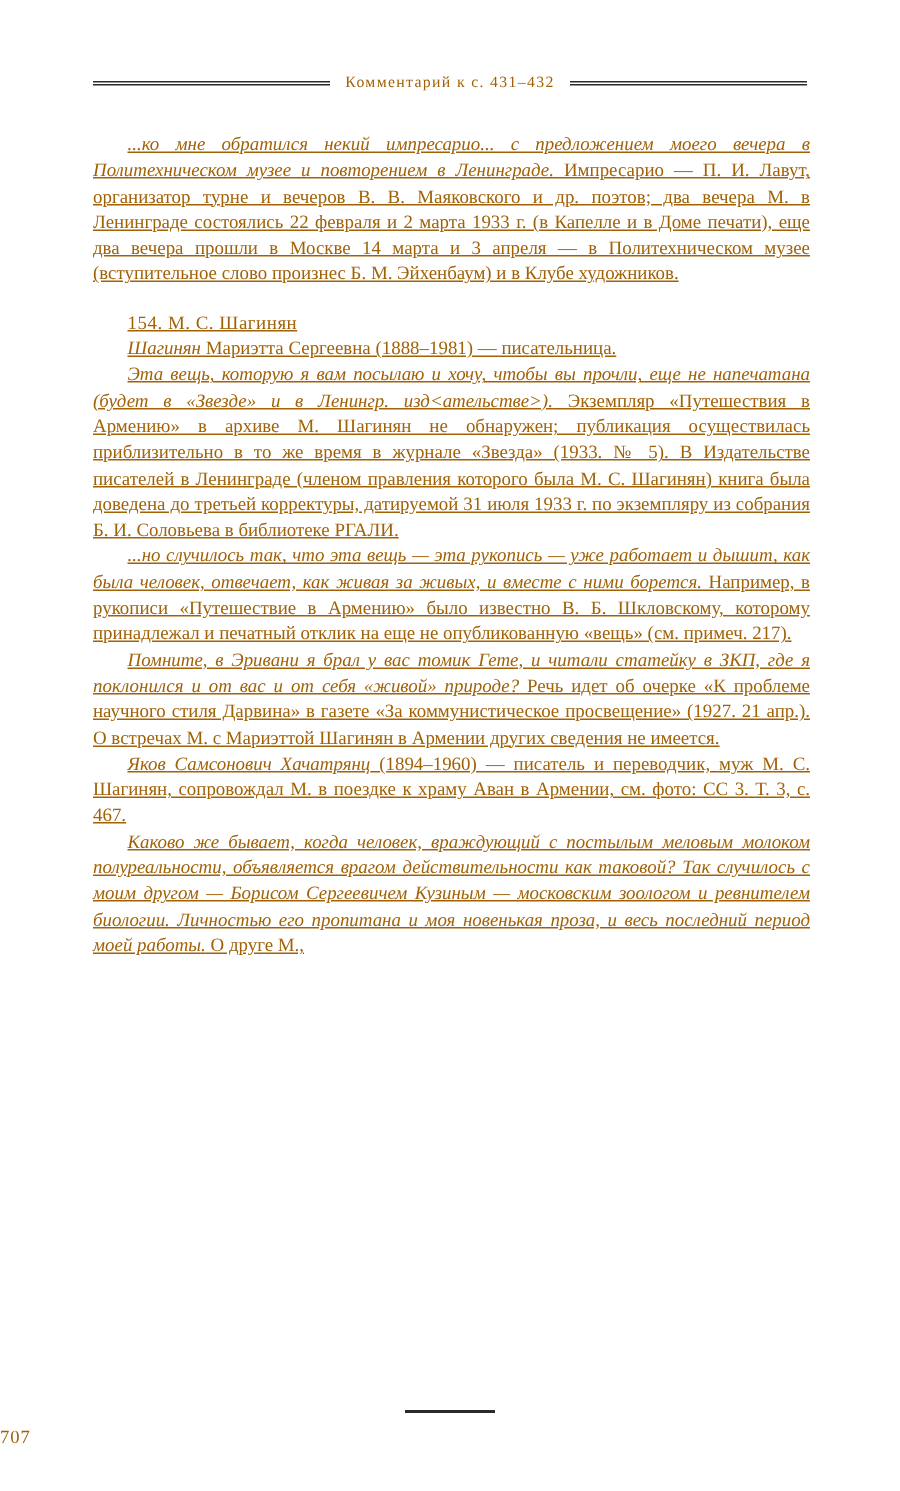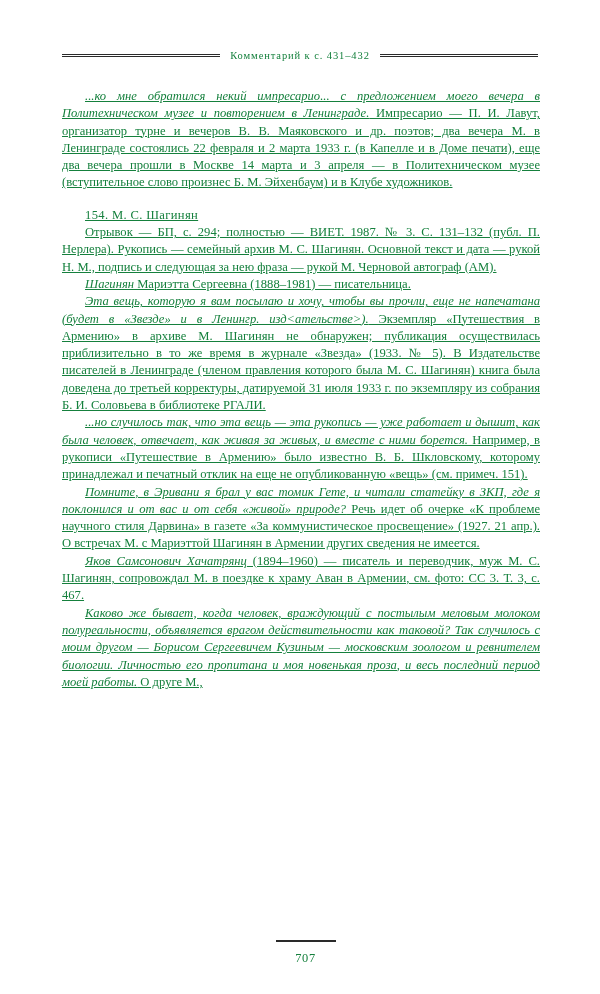--- a/index.html
+++ b/index.html
@@ -6,21 +6,21 @@
     margin: 0;
     padding: 0;
     background: #ffffff;
   }
   .page {
     position: relative;
     width: 600px;
     height: 994px;
     background: #ffffff;
     font-family: "Liberation Serif", serif;
-    color: #15803d;
+    color: #a16207;
     box-sizing: border-box;
     overflow: hidden;
   }
   .header {
     position: absolute;
     top: 46px;
     left: 62px;
     right: 62px;
     height: 18px;
     display: flex;
@@ -67,22 +67,21 @@
   }
   .sec-title {
     text-indent: 23px;
     letter-spacing: 0.35px;
   }
   .footer {
     position: absolute;
     left: 0;
     right: 0;
     bottom: 28px;
-    text-align: center;
-    margin-left: 11px;
+    text-align: left;
   }
   .footer .frule {
     width: 60px;
     margin: 0 auto 9px auto;
     border-top: 2px solid #2a2a2a;
   }
   .footer .pageno {
     font-size: 12.4px;
     letter-spacing: 0.6px;
   }
@@ -95,24 +94,23 @@
   <div class="header">
     <div class="rule"></div>
     <div class="running-title">Комментарий к с. 431–432</div>
     <div class="rule"></div>
   </div>
 
   <div class="body" id="body-host">
       <p><span class="i">...ко мне обратился некий импресарио... с предложением моего вечера в Политехническом музее и повторением в Ленинграде.</span><span> Импресарио — П. И. Лавут, организатор турне и вечеров В. В. Маяковского и др. поэтов; два вечера М. в Ленинграде состоялись 22 февраля и 2 марта 1933 г. (в Капелле и в Доме печати), еще два вечера прошли в Москве 14 марта и 3 апреля — в Политехническом музее (вступительное слово произнес Б. М. Эйхенбаум) и в Клубе художников.</span></p>
       <div class="gap"></div>
       <p class="sec-title"><span>154. М. С. Шагинян</span></p>
-      <p><span>Отрывок — БП, с. 294; полностью — ВИЕТ. 1987. № 3. С. 131–132 (публ. П. Нерлера). Рукопись — семейный архив М. С. Шагинян. Основной текст и дата — рукой Н. М., подпись и следующая за нею фраза — рукой М. Черновой автограф (АМ).</span></p>
       <p><span class="i">Шагинян</span><span> Мариэтта Сергеевна (1888–1981) — писательница.</span></p>
       <p><span class="i">Эта вещь, которую я вам посылаю и хочу, чтобы вы прочли, еще не напечатана (будет в «Звезде» и в Ленингр. изд&lt;ательстве&gt;).</span><span> Экземпляр «Путешествия в Армению» в архиве М. Шагинян не обнаружен; публикация осуществилась приблизительно в то же время в журнале «Звезда» (1933. № 5). В Издательстве писателей в Ленинграде (членом правления которого была М. С. Шагинян) книга была доведена до третьей корректуры, датируемой 31 июля 1933 г. по экземпляру из собрания Б. И. Соловьева в библиотеке РГАЛИ.</span></p>
-      <p><span class="i">...но случилось так, что эта вещь — эта рукопись — уже работает и дышит, как была человек, отвечает, как живая за живых, и вместе с ними борется.</span><span> Например, в рукописи «Путешествие в Армению» было известно В. Б. Шкловскому, которому принадлежал и печатный отклик на еще не опубликованную «вещь» (см. примеч. 151).</span></p>
+      <p><span class="i">...но случилось так, что эта вещь — эта рукопись — уже работает и дышит, как была человек, отвечает, как живая за живых, и вместе с ними борется.</span><span> Например, в рукописи «Путешествие в Армению» было известно В. Б. Шкловскому, которому принадлежал и печатный отклик на еще не опубликованную «вещь» (см. примеч. 217).</span></p>
       <p><span class="i">Помните, в Эривани я брал у вас томик Гете, и читали статейку в ЗКП, где я поклонился и от вас и от себя «живой» природе?</span><span> Речь идет об очерке «К проблеме научного стиля Дарвина» в газете «За коммунистическое просвещение» (1927. 21 апр.). О встречах М. с Мариэттой Шагинян в Армении других сведения не имеется.</span></p>
       <p><span class="i">Яков Самсонович Хачатрянц</span><span> (1894–1960) — писатель и переводчик, муж М. С. Шагинян, сопровождал М. в поездке к храму Аван в Армении, см. фото: СС 3. Т. 3, с. 467.</span></p>
       <p><span class="i">Каково же бывает, когда человек, враждующий с постылым меловым молоком полуреальности, объявляется врагом действительности как таковой? Так случилось с моим другом — Борисом Сергеевичем Кузиным — московским зоологом и ревнителем биологии. Личностью его пропитана и моя новенькая проза, и весь последний период моей работы.</span><span> О друге М.,</span></p>
     </div>
 
   <div class="footer">
     <div class="frule"></div>
     <div class="pageno">707</div>
   </div>
 

